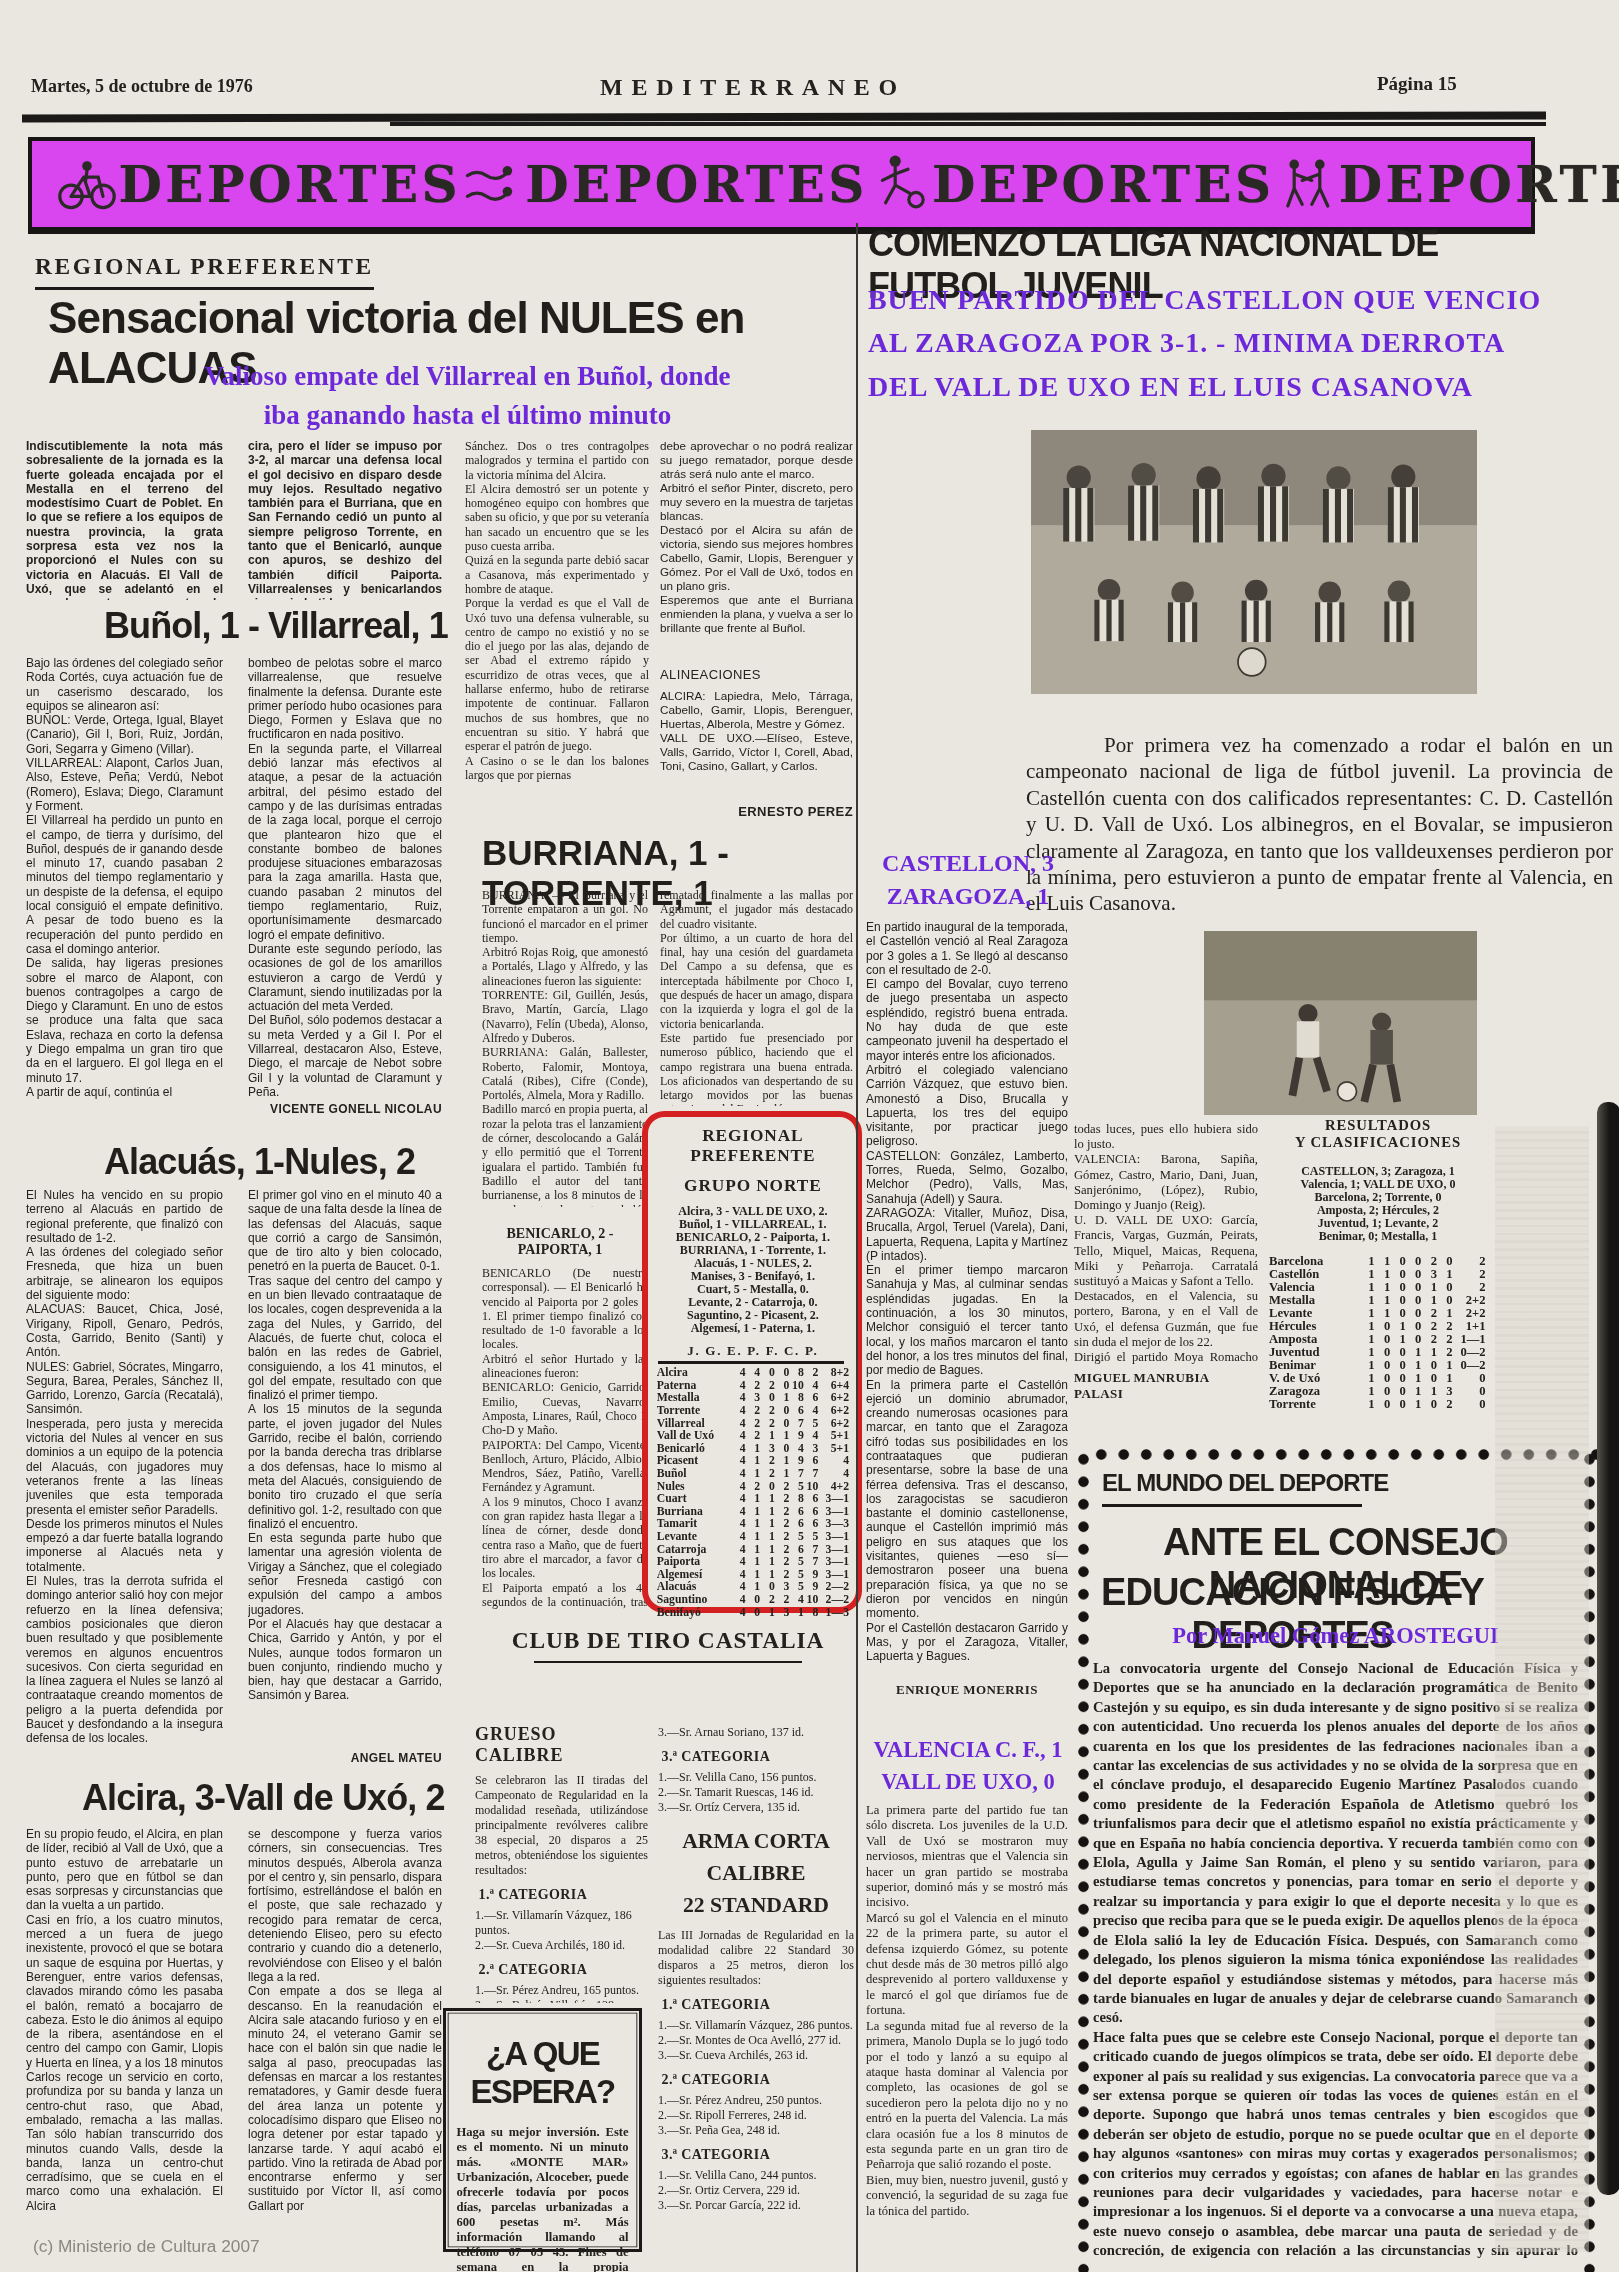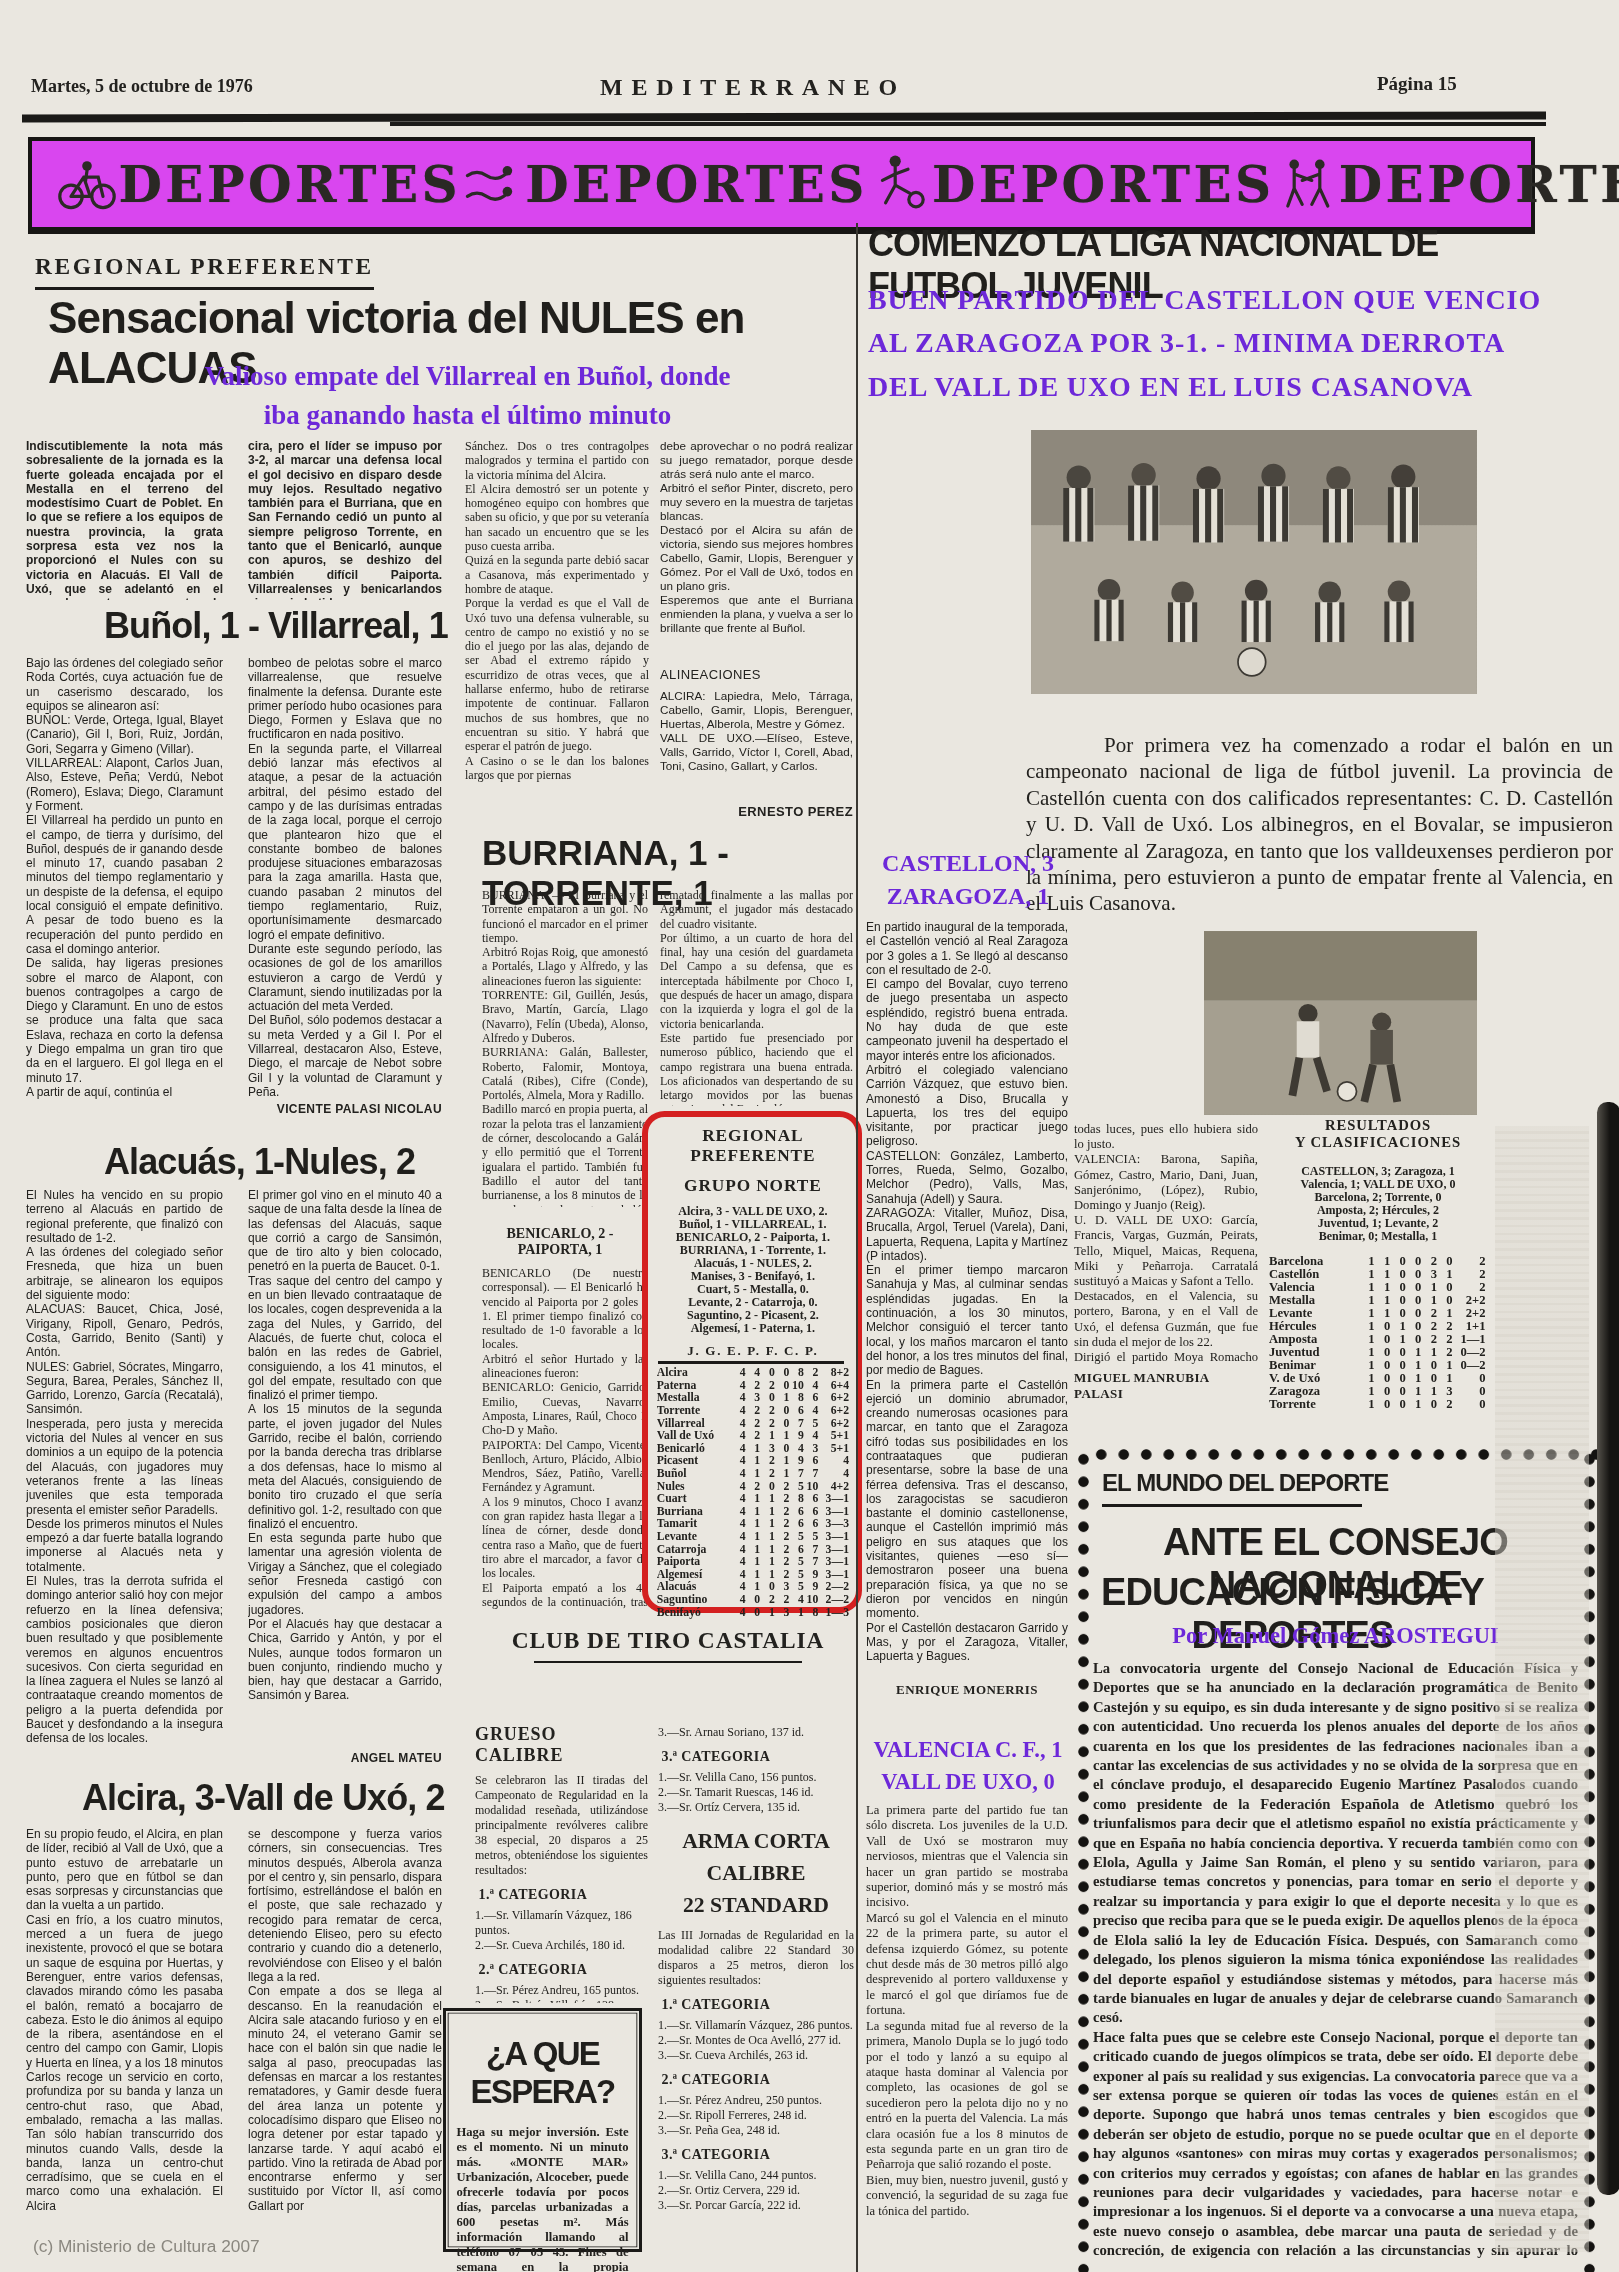--- a/index.html
+++ b/index.html
@@ -126,21 +126,21 @@
   <div class="abs san j pre clip body14" style="left:26px;top:656px;width:197px;height:483px;">Bajo las órdenes del colegiado señor Roda Cortés, cuya actuación fue de un caserismo descarado, los equipos se alinearon así:
 BUÑOL: Verde, Ortega, Igual, Blayet (Canario), Gil I, Bori, Ruiz, Jordán, Gori, Segarra y Gimeno (Villar).
 VILLARREAL: Alapont, Carlos Juan, Also, Esteve, Peña; Verdú, Nebot (Romero), Eslava; Diego, Claramunt y Forment.
 El Villarreal ha perdido un punto en el campo, de tierra y durísimo, del Buñol, después de ir ganando desde el minuto 17, cuando pasaban 2 minutos del tiempo reglamentario y un despiste de la defensa, el equipo local consiguió el empate definitivo. A pesar de todo bueno es la recuperación del punto perdido en casa el domingo anterior.
 De salida, hay ligeras presiones sobre el marco de Alapont, con buenos contragolpes a cargo de Diego y Claramunt. En uno de estos se produce una falta que saca Eslava, rechaza en corto la defensa y Diego empalma un gran tiro que da en el larguero. El gol llega en el minuto 17.
 A partir de aquí, continúa el</div>
   <div class="abs san j pre clip body14" style="left:248px;top:656px;width:194px;height:443px;">bombeo de pelotas sobre el marco villarrealense, que resuelve finalmente la defensa. Durante este primer período hubo ocasiones para Diego, Formen y Eslava que no fructificaron en nada positivo.
 En la segunda parte, el Villarreal debió lanzar más efectivos al ataque, a pesar de la actuación arbitral, del pésimo estado del campo y de las durísimas entradas de la zaga local, porque el cerrojo que plantearon hizo que el constante bombeo de balones produjese situaciones embarazosas para la zaga amarilla. Hasta que, cuando pasaban 2 minutos del tiempo reglamentario, Ruiz, oportunísimamente desmarcado logró el empate definitivo.
 Durante este segundo período, las ocasiones de gol de los amarillos estuvieron a cargo de Verdú y Claramunt, siendo inutilizadas por la actuación del meta Verded.
 Del Buñol, sólo podemos destacar a su meta Verded y a Gil I. Por el Villarreal, destacaron Also, Esteve, Diego, el marcaje de Nebot sobre Gil I y la voluntad de Claramunt y Peña.</div>
-  <div class="abs san sig" style="left:248px;top:1102px;width:194px;text-align:right;font-size:12px;">VICENTE PALASI NICOLAU</div>
+  <div class="abs san sig" style="left:248px;top:1102px;width:194px;text-align:right;font-size:12px;">VICENTE GONELL NICOLAU</div>
 
   <div class="abs hl" style="left:104px;top:1141px;font-size:36px;">Alacuás, 1-Nules, 2</div>
   <div class="abs san j pre clip body14" style="left:26px;top:1188px;width:197px;height:559px;">El Nules ha vencido en su propio terreno al Alacuás en partido de regional preferente, que finalizó con resultado de 1-2.
 A las órdenes del colegiado señor Fresneda, que hiza un buen arbitraje, se alinearon los equipos del siguiente modo:
 ALACUAS: Baucet, Chica, José, Virigany, Ripoll, Genaro, Pedrós, Costa, Garrido, Benito (Santi) y Antón.
 NULES: Gabriel, Sócrates, Mingarro, Segura, Barea, Perales, Sánchez II, Garrido, Lorenzo, García (Recatalá), Sansimón.
 Inesperada, pero justa y merecida victoria del Nules al vencer en sus dominios a un equipo de la potencia del Alacuás, con jugadores muy veteranos frente a las líneas juveniles que esta temporada presenta el emister señor Paradells.
 Desde los primeros minutos el Nules empezó a dar fuerte batalla logrando imponerse al Alacués neta y totalmente.
 El Nules, tras la derrota sufrida el domingo anterior salió hoy con mejor refuerzo en la línea defensiva; cambios posicionales que dieron buen resultado y que posiblemente veremos en algunos encuentros sucesivos. Con cierta seguridad en la línea zaguera el Nules se lanzó al contraataque creando momentos de peligro a la puerta defendida por Baucet y desfondando a la insegura defensa de los locales.</div>
   <div class="abs san j pre clip body14" style="left:248px;top:1188px;width:194px;height:559px;">El primer gol vino en el minuto 40 a saque de una falta desde la línea de las defensas del Alacuás, saque que corrió a cargo de Sansimón, que de tiro alto y bien colocado, penetró en la puerta de Baucet. 0-1.

